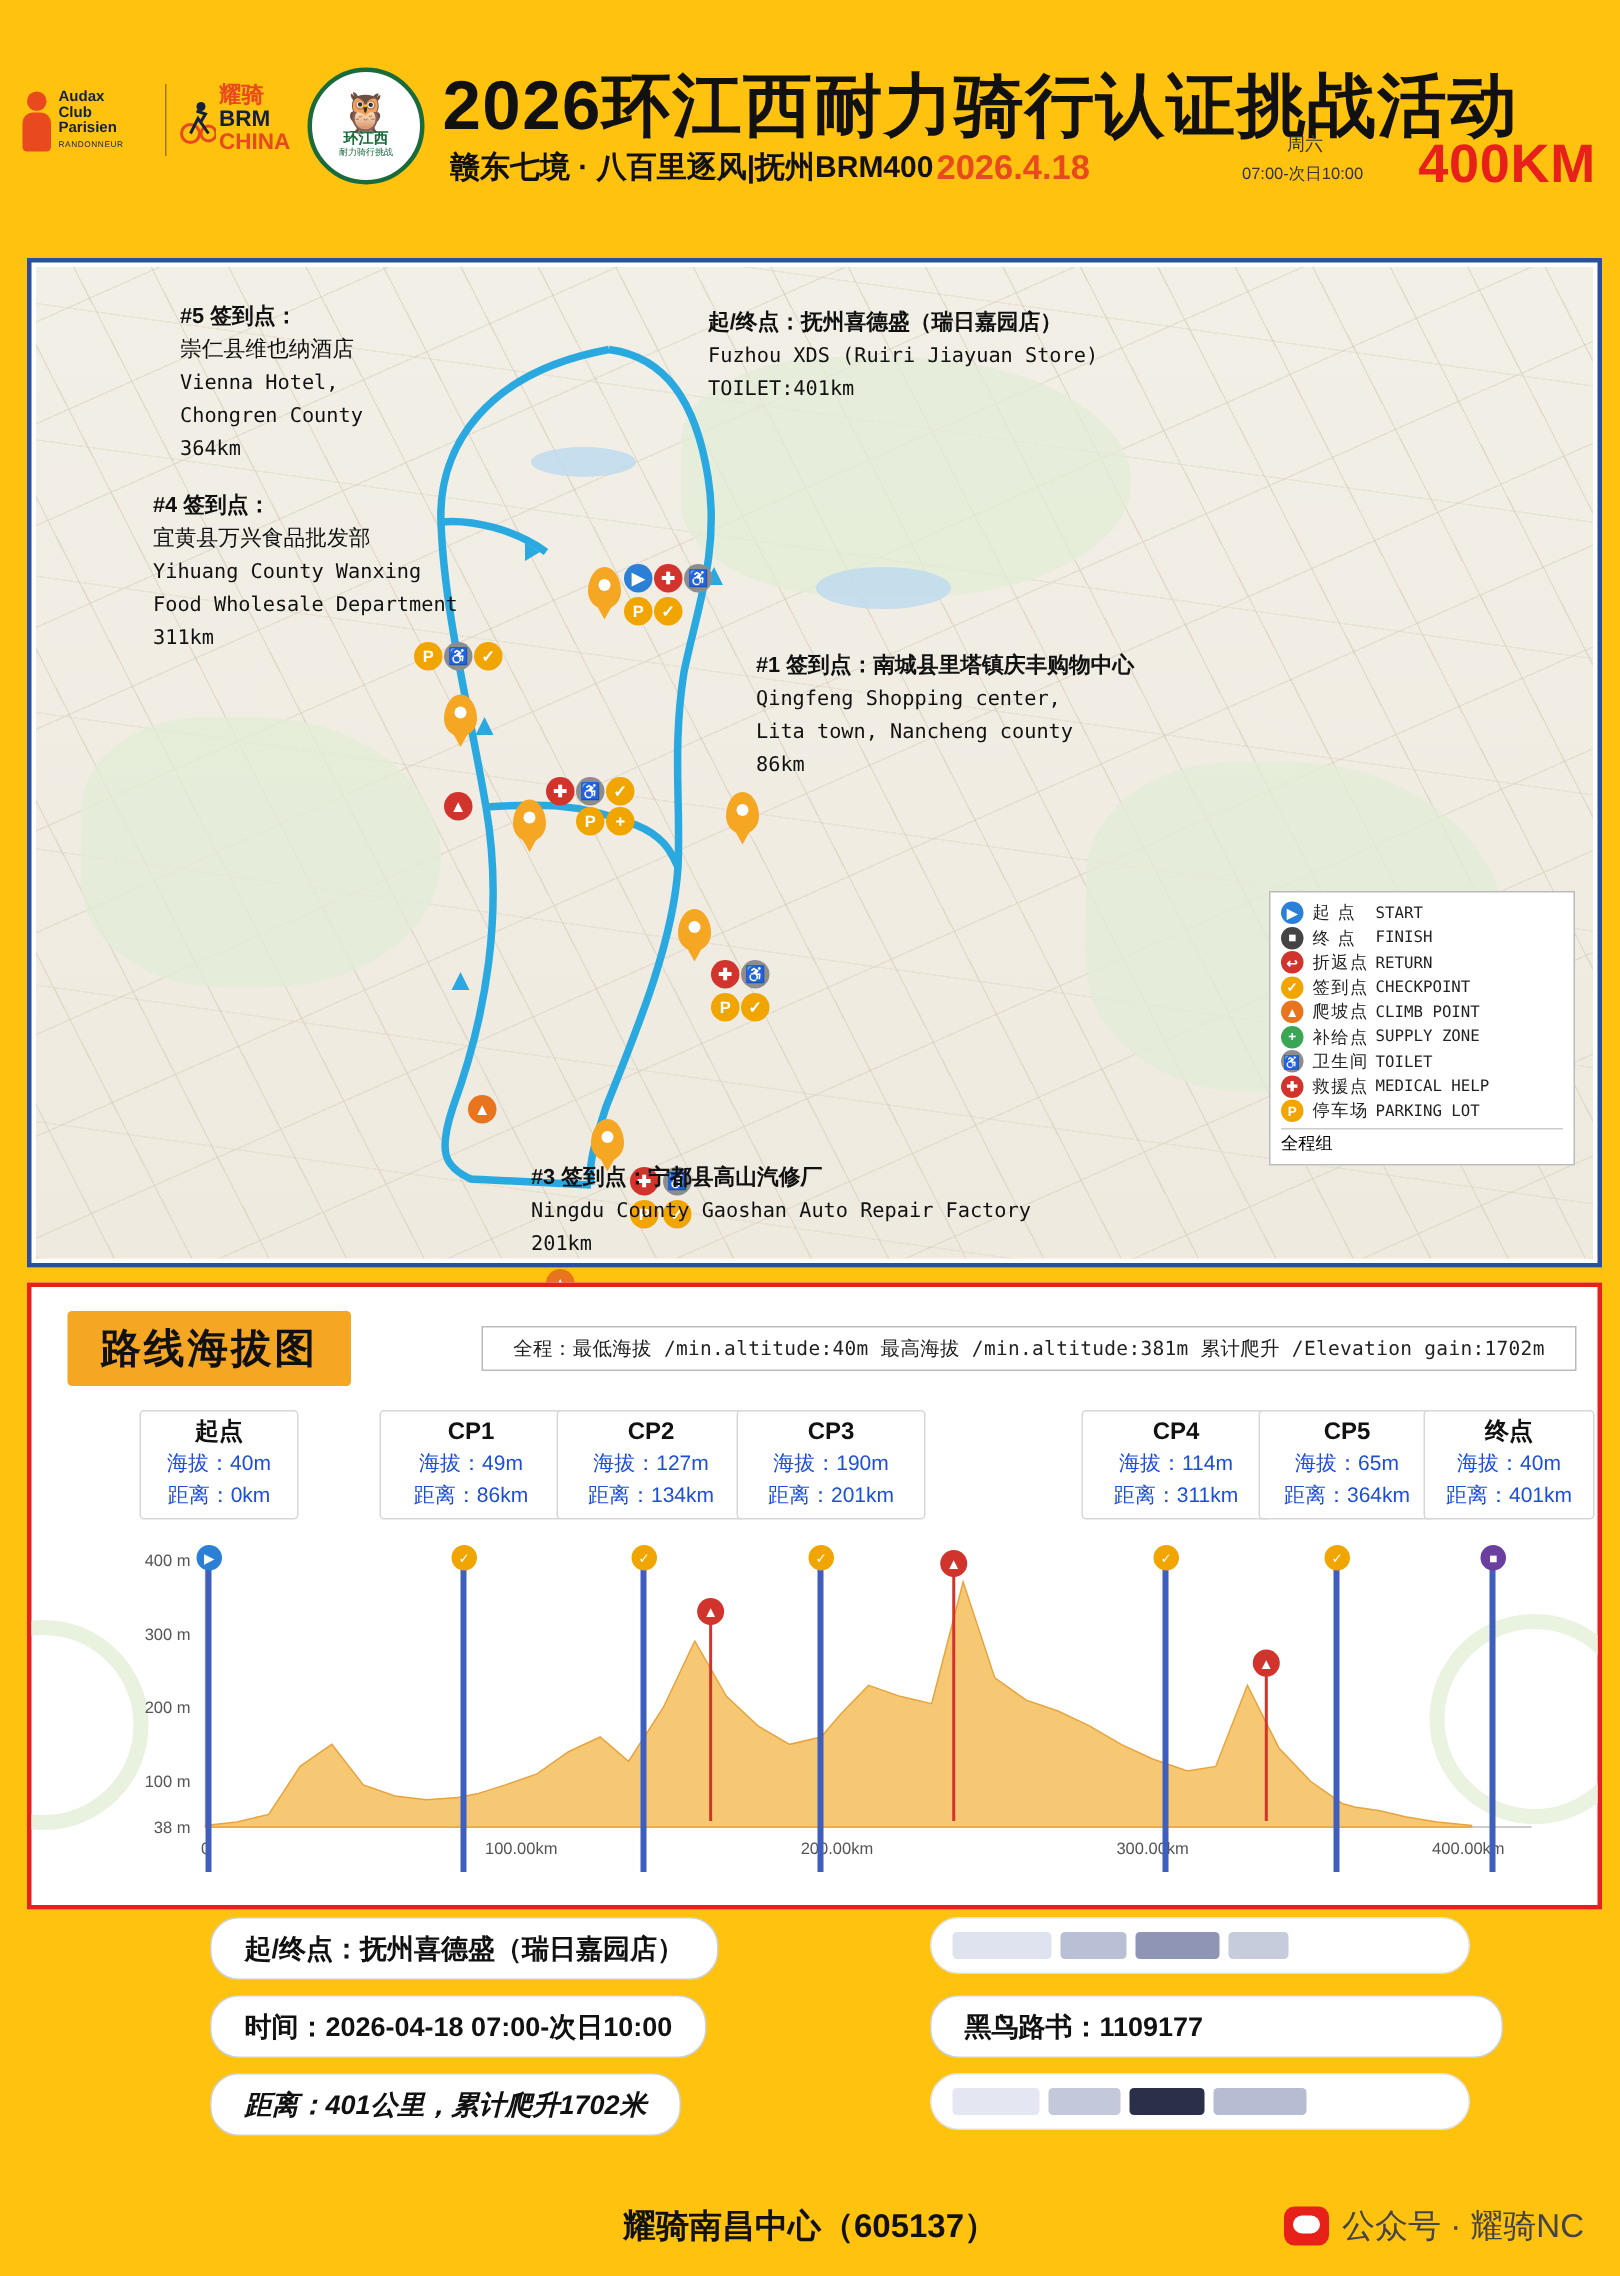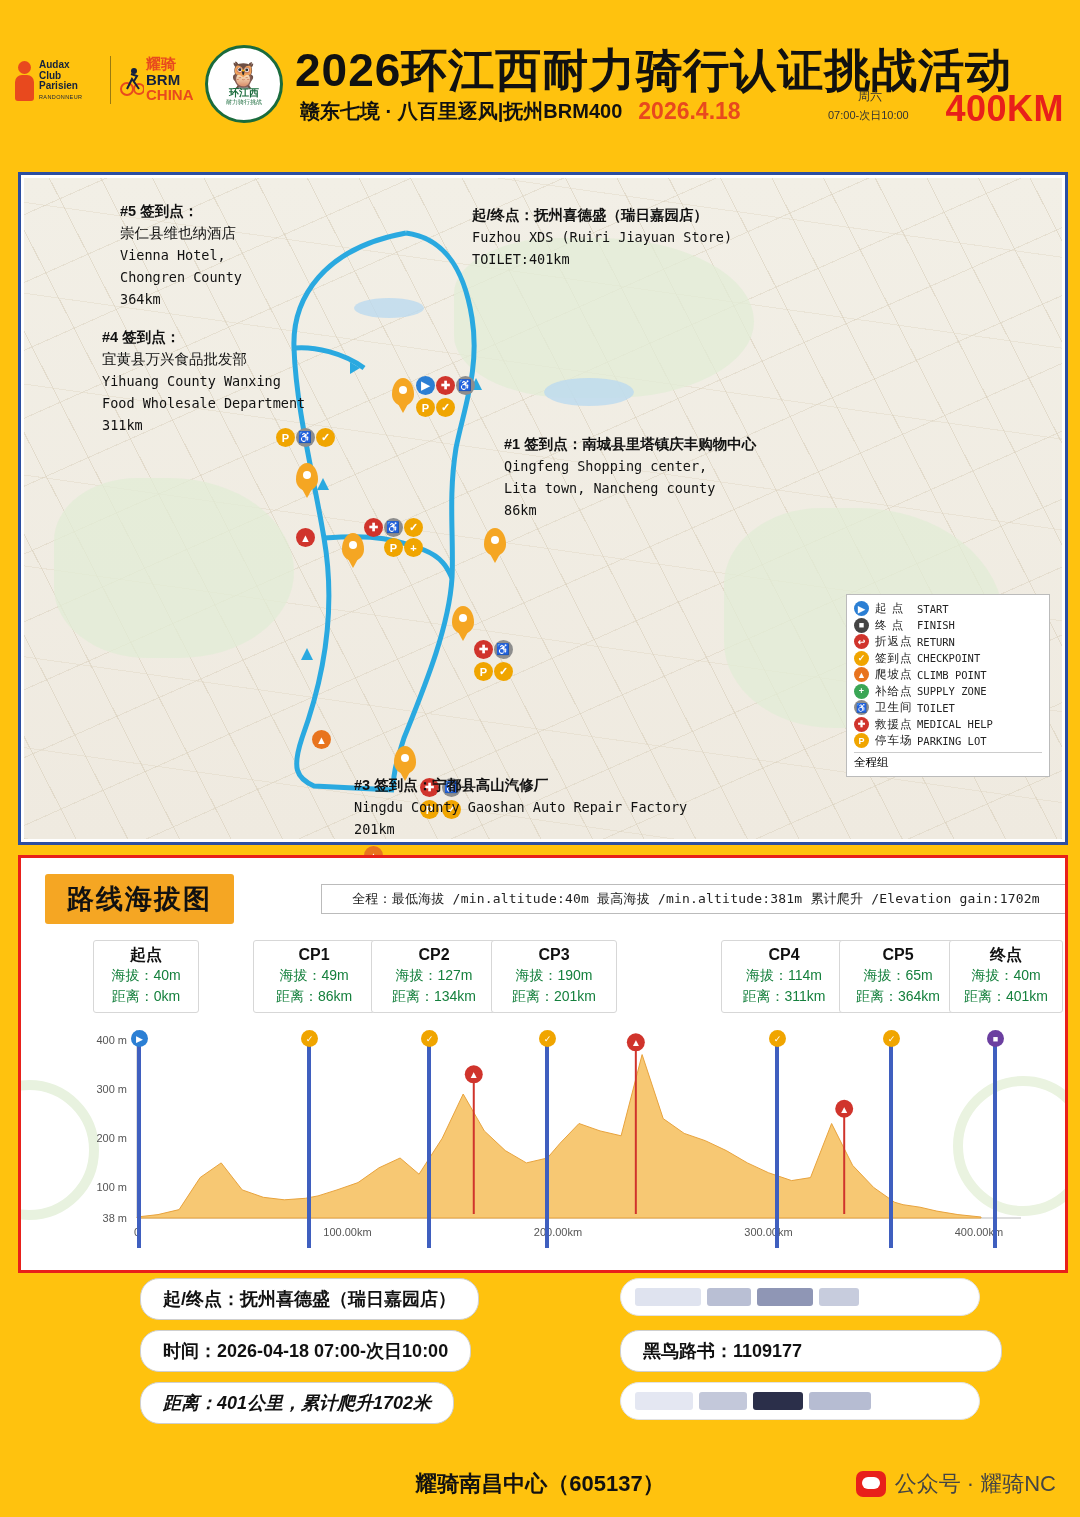--- a/index.html
+++ b/index.html
@@ -23,21 +23,21 @@
   .brm-en{position:absolute;left:26px;top:16px;font-size:15px;font-weight:bold;color:#14213D;line-height:15px;}
   .brm-en2{position:absolute;left:26px;top:31px;font-size:15px;font-weight:bold;color:#E8491E;line-height:15px;}
   .brm-bike{position:absolute;left:0;top:6px;width:24px;height:36px;}
   .logo-round{position:absolute;left:205px;top:45px;width:72px;height:72px;border-radius:50%;background:#fff;border:3px solid #1a6b3c;display:flex;flex-direction:column;align-items:center;justify-content:center;}
   .logo-round .bird{font-size:26px;color:#1a6b3c;line-height:24px;}
   .logo-round .t1{font-size:10px;font-weight:bold;color:#1a6b3c;line-height:11px;}
   .logo-round .t2{font-size:6px;color:#1a6b3c;line-height:8px;}
   .title-main{position:absolute;left:295px;top:40px;font-size:46px;font-weight:bold;color:#111;letter-spacing:1px;white-space:nowrap;}
   .sub-row{position:absolute;left:300px;top:98px;display:flex;align-items:flex-end;white-space:nowrap;}
   .sub-cn{font-size:20px;font-weight:bold;color:#111;}
-  .sub-date{font-size:23px;font-weight:bold;color:#E8491E;margin-left:16px;}
+  .sub-date{font-size:23px;font-weight:bold;color:#E8491E;margin-left:2px;}
   .sub-week{position:absolute;left:858px;top:88px;font-size:12px;color:#333;}
   .sub-time{position:absolute;left:828px;top:108px;font-size:11px;color:#333;}
   .km-big{position:absolute;right:16px;top:88px;font-size:36px;font-weight:bold;color:#E8201A;letter-spacing:.5px;}
 
   
   .map-panel{position:absolute;left:18px;top:172px;width:1044px;height:667px;background:#fff;border:3px solid #2b4ea2;}
   .map-img{position:absolute;inset:3px;background:
       linear-gradient(180deg,#f2efe6 0%,#efeae0 100%);
   }
   .map-img:before{content:"";position:absolute;inset:0;
@@ -69,24 +69,24 @@
   .legend{position:absolute;right:12px;bottom:62px;width:188px;background:#fff;border:1px solid #bbb;padding:6px 7px;}
   .legend-row{display:flex;align-items:center;height:16.5px;font-size:11.5px;color:#222;}
   .legend-row .lg-ic{width:15px;height:15px;border-radius:50%;margin-right:6px;display:flex;align-items:center;justify-content:center;color:#fff;font-size:9px;font-weight:bold;flex:0 0 auto;}
   .legend-row .cn{width:42px;letter-spacing:1px;}
   .legend-row .en{font-family:"DejaVu Sans Mono", monospace;font-size:10.5px;}
   .legend-last{border-top:1px solid #ccc;margin-top:3px;padding-top:2px;font-size:11.5px;}
 
   
   .elev-panel{position:absolute;left:18px;top:855px;width:1044px;height:412px;background:#fff;border:3px solid #E8201A;overflow:hidden;}
   .elev-title{position:absolute;left:24px;top:16px;background:#F5A623;color:#111;font-size:27px;font-weight:bold;padding:7px 22px;border-radius:3px;letter-spacing:2px;}
-  .elev-stat{position:absolute;left:300px;top:26px;width:712px;border:1px solid #bbb;background:#fff;font-family:"DejaVu Sans Mono", monospace;font-size:13px;color:#222;padding:5px 18px;text-align:center;letter-spacing:.2px;}
+  .elev-stat{position:absolute;left:300px;top:26px;width:712px;border:1px solid #bbb;background:#fff;font-family:"DejaVu Sans Mono", monospace;font-size:13px;color:#222;padding:5px 8px;text-align:center;letter-spacing:.2px;}
   .cp-card{position:absolute;background:#fff;border:1px solid #d7d7d7;border-radius:3px;text-align:center;padding:4px 6px 5px;}
   .cp-card .nm{font-size:16px;font-weight:bold;color:#111;line-height:20px;}
-  .cp-card .ln{font-size:14px;color:#15803d;line-height:21px;white-space:nowrap;}
+  .cp-card .ln{font-size:14px;color:#1d4ed8;line-height:21px;white-space:nowrap;}
   .cp-stem{position:absolute;width:4px;background:#3f5fbf;}
   .cp-knob{position:absolute;width:17px;height:17px;border-radius:50%;display:flex;align-items:center;justify-content:center;font-size:9px;color:#fff;}
   .wheel{position:absolute;border-radius:50%;}
   .pill{display:inline-block;border:1px solid #cfcfcf;border-radius:19px;background:#fff;font-size:18px;font-weight:bold;color:#111;padding:8px 22px;}
   .blurpill{border:1px solid #e2e2e2;border-radius:19px;background:#fff;height:36px;position:relative;overflow:hidden;}
   .blur-seg{position:absolute;top:9px;height:18px;border-radius:3px;}
   .wechat{position:absolute;right:24px;bottom:18px;display:flex;align-items:center;font-size:22px;color:#444;}
   .wechat .wx{width:30px;height:26px;border-radius:7px;background:#E8201A;margin-right:9px;position:relative;}
   .wechat .wx:after{content:"";position:absolute;left:6px;top:6px;width:18px;height:12px;border-radius:6px;background:#fff;}
   .center-txt{position:absolute;left:0;bottom:18px;width:100%;text-align:center;font-size:22px;font-weight:bold;color:#111;}

